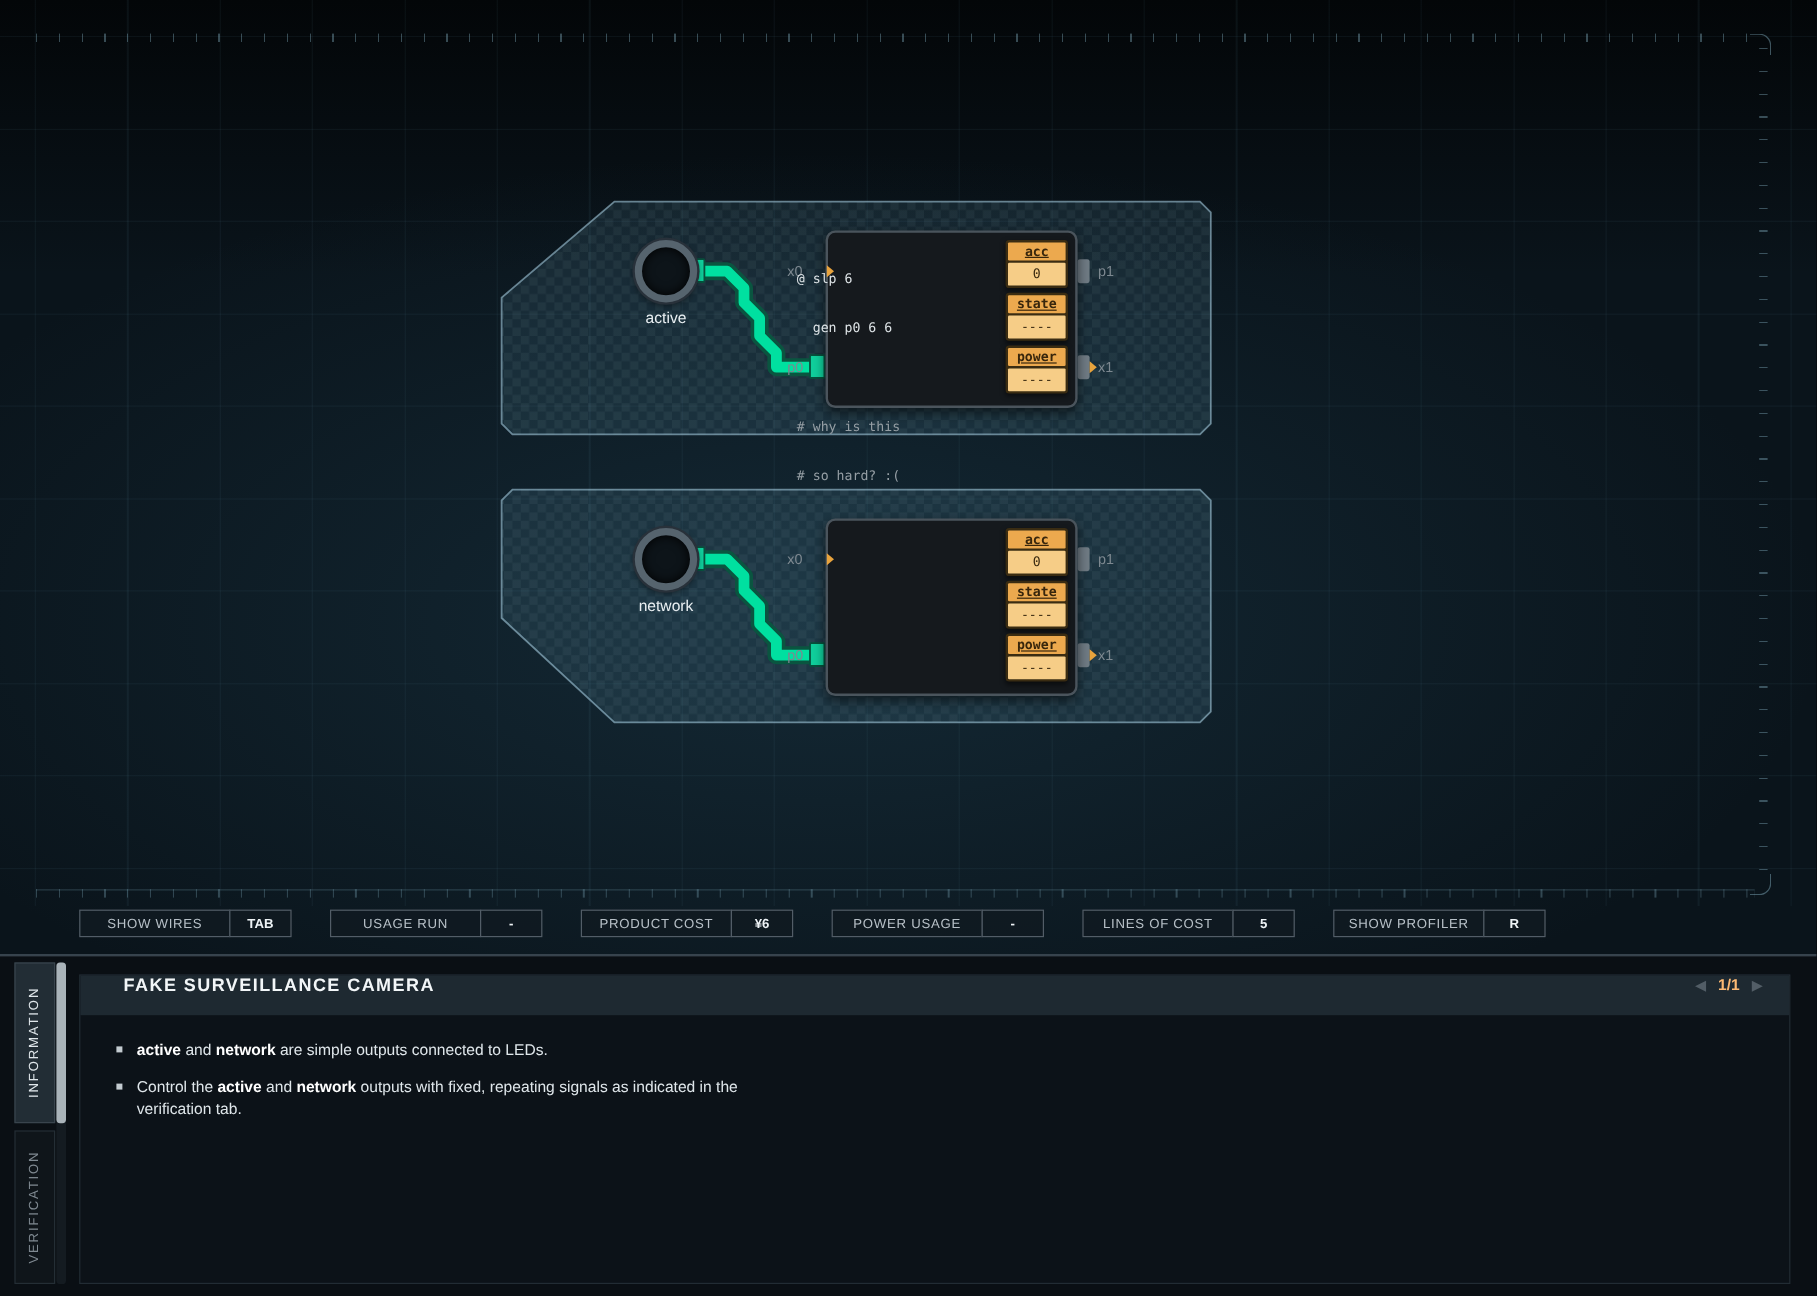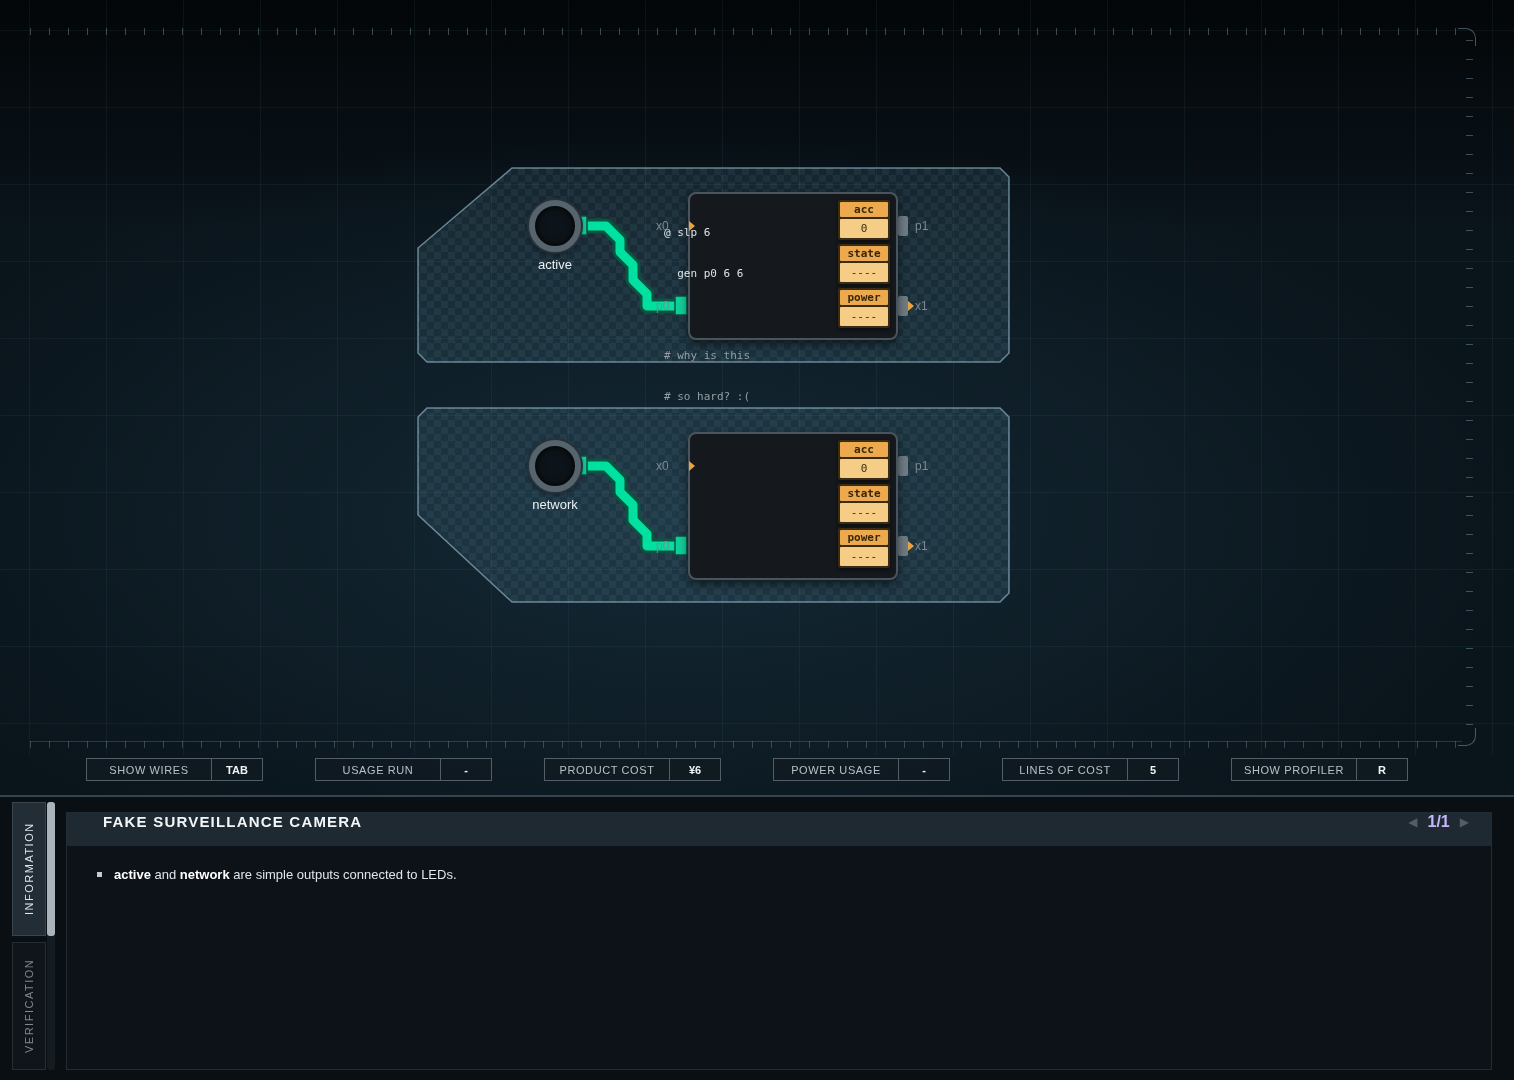--- a/index.html
+++ b/index.html
@@ -75,42 +75,42 @@
   .code-line{ height:15px; line-height:15px; }
   .code-line.comment{ color:#959ea4; }
   .register{
     position:absolute; width:52px; background:#3a2c12; padding:2px;
     display:flex; flex-direction:column; gap:2px; border-radius:3px;
     box-shadow:0 2px 4px rgba(0,0,0,0.5);
   }
   .reg-name{
     height:15px; line-height:15px; background:#eca94e; color:#38260c;
     font-family:"DejaVu Sans Mono",monospace; font-size:11px; font-weight:bold;
-    text-align:center; border-radius:1px;
+    text-align:center; border-radius:1px;text-decoration:underline;
   }
   .reg-value{
     height:19px; line-height:19px; background:#f6cd87; color:#3a2a10;
     font-family:"DejaVu Sans Mono",monospace; font-size:11px;
     text-align:center; border-radius:1px;
   }
   .pin-label{
     position:absolute; font-family:Liberation Sans, sans-serif;
     font-size:12px; color:#7d8890; width:22px;
   }
   .pin-arrow{
     position:absolute; width:0; height:0;
     border-top:5px solid transparent; border-bottom:5px solid transparent;
     border-left:6px solid #e8a33d;
   }
   
   .toolbar{
     position:absolute; left:66px; top:758px; height:23px;
     display:flex; gap:32px;
   }
-  .tb-item{ display:flex; height:23px;margin-left:20px; }
+  .tb-item{ display:flex; height:23px; }
   .tb-label{
     width:126px; border:1px solid #525d67; background:rgba(16,26,33,0.85);
     color:#b7c0c7; font-size:11px; letter-spacing:0.6px;
     display:flex; align-items:center; justify-content:center;
   }
   .tb-key{
     width:52px; margin-left:-1px; border:1px solid #525d67; background:rgba(16,26,33,0.85);
     color:#eef3f6; font-size:11px; font-weight:bold;
     display:flex; align-items:center; justify-content:center;
   }
@@ -134,21 +134,21 @@
     background:#0c1218; border:1px solid #222c34;
   }
   .content-header{
     height:33px; background:#1e2931; display:flex; align-items:flex-start; padding:0 22px;
   }
   .content-title{
     margin-left:14px; color:#f2f6f8; font-size:15px; font-weight:bold; letter-spacing:1.2px;
   }
   .pagination{ margin-left:auto; display:flex; align-items:center; gap:10px; }
   .page-arrow{ color:#525d66; font-size:12px; cursor:pointer; }
-  .page-num{ color:#c4b5fd; font-size:16px; font-weight:bold; }
+  .page-num{ color:#fdba74; font-size:13px; font-weight:bold; }
   .bullets{ padding:20px 0 0 30px; }
   .bullet-row{ display:flex; gap:12px; margin-bottom:13px; }
   .bullet-marker{ width:5px; height:5px; background:#c3cbd0; margin-top:6px; flex:0 0 auto; }
   .bullet-text{ color:#dfe6ea; font-size:13px; line-height:18px; max-width:545px; }
   .bullet-text .bd{ color:#ffffff; font-weight:bold; }
 </style>
 </head>
 <body>
 
 <div class="root">
@@ -302,17 +302,21 @@
           <span class="page-arrow">◀</span>
           <span class="page-num">1/1</span>
           <span class="page-arrow">▶</span>
         </div>
       </div>
       <div class="bullets">
         <div class="bullet-row">
           <div class="bullet-marker"></div>
           <div class="bullet-text"><span class="bd">active</span><span> and </span><span class="bd">network</span><span> are simple outputs connected to LEDs.</span></div>
         </div>
+        <div class="bullet-row">
+          <div class="bullet-marker"></div>
+          <div class="bullet-text"><span>Control the </span><span class="bd">active</span><span> and </span><span class="bd">network</span><span> outputs with fixed, repeating signals as indicated in the verification tab.</span></div>
+        </div>
       </div>
     </div>
   </div>
 
 </div>
 
 </body></html>

